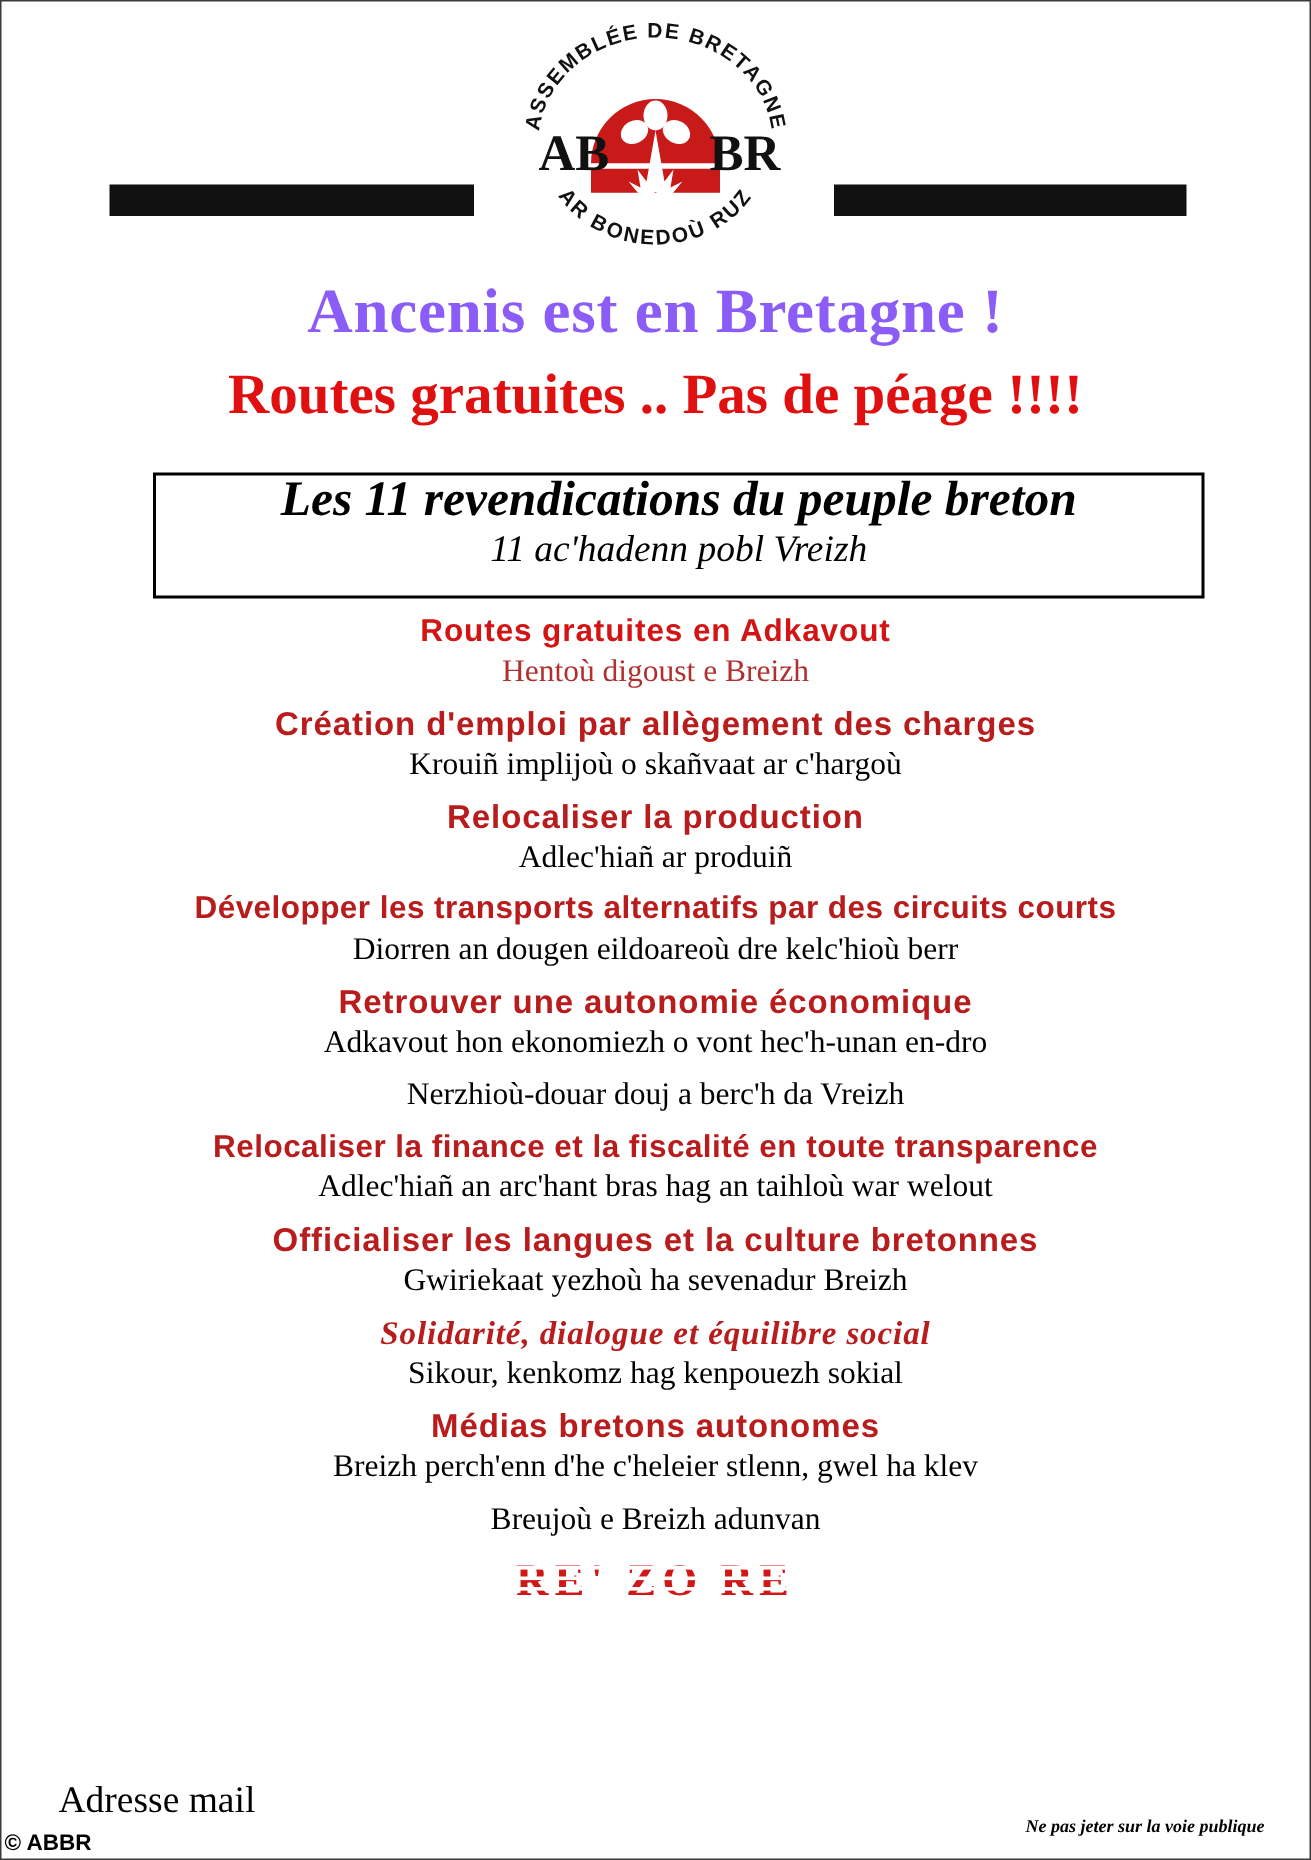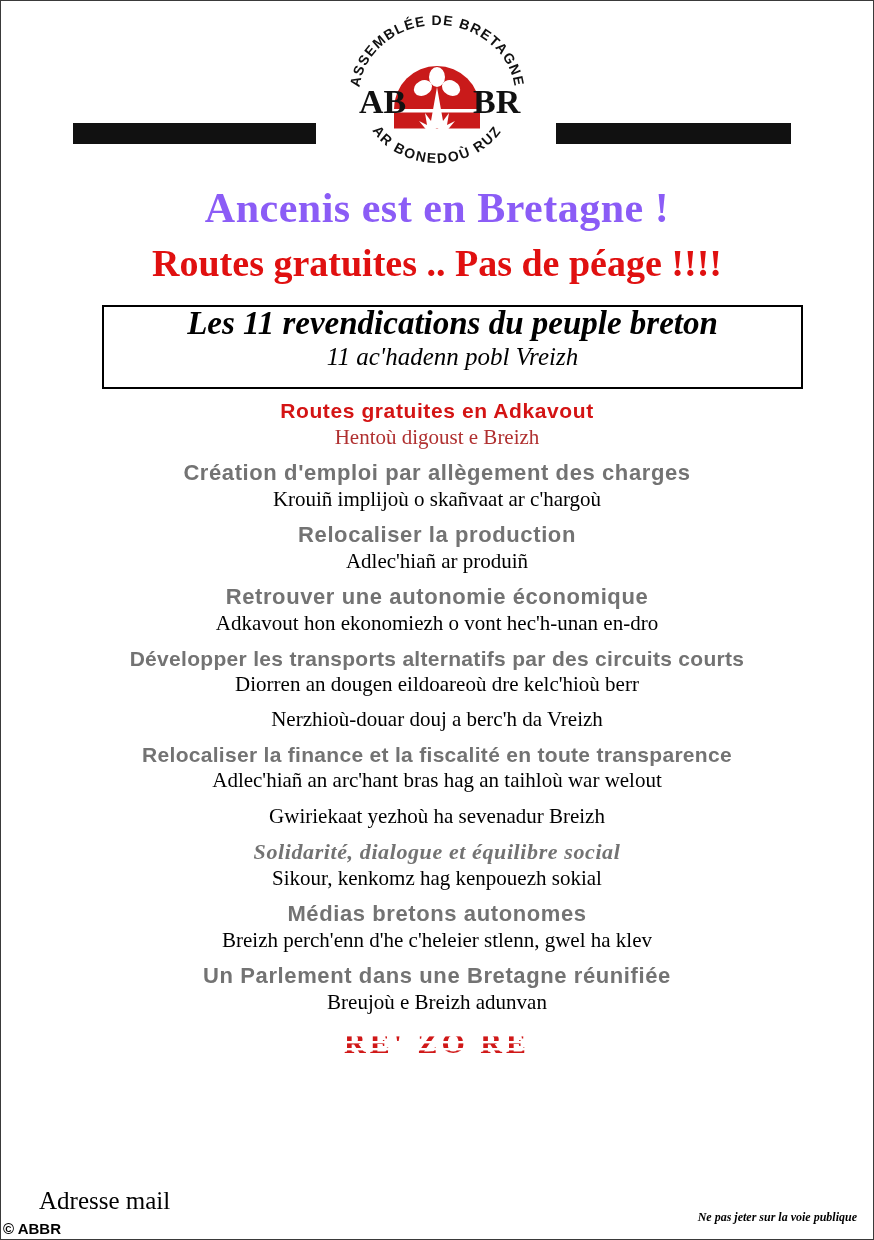--- a/index.html
+++ b/index.html
@@ -62,21 +62,21 @@
     font-weight: bold;
     font-size: 38px;
     color: #e01010;
     margin: 0;
     padding: 0;
     line-height: 1.1;
   }
 
   
   .demands-box {
-    margin: 20px 70px 0 101px;
+    margin: 30px 70px 0 101px;
     border: 2px solid #000000;
     padding: 4px 10px 10px 10px;
     height: 84px;
     box-sizing: border-box;
     overflow: hidden;
   }
   .demands-box-l1 {
     text-align: center;
     font-family: "Liberation Serif", "DejaVu Serif", serif;
     font-style: italic;
@@ -106,21 +106,21 @@
     list-style: none;
   }
   .demand {
     text-align: center;
     margin: 0 0 10px 0;
   }
   .demand-fr {
     font-family: "Liberation Sans", "DejaVu Sans", sans-serif;
     font-weight: bold;
     font-size: 22px;
-    color: #737373;
+    color: #b91c1c;
     line-height: 1.18;
     letter-spacing: 0.6px;
     white-space: nowrap;
   }
   .demand-br {
     font-family: "Liberation Serif", "DejaVu Serif", serif;
     font-weight: normal;
     font-size: 21px;
     color: #000000;
     line-height: 1.2;
@@ -164,21 +164,21 @@
     position: absolute;
     left: 2px;
     bottom: 2px;
     font-family: "Liberation Sans", "DejaVu Sans", sans-serif;
     font-weight: bold;
     font-size: 15px;
     color: #000000;
   }
   .footer-notice {
     position: absolute;
-    right: 16px;
+    right: 30px;
     bottom: 14px;
     font-family: "Liberation Serif", "DejaVu Serif", serif;
     font-style: italic;
     font-weight: bold;
     font-size: 12px;
     color: #000000;
   }
 </style>
 </head>
 <body>
@@ -243,48 +243,48 @@
       <div class="demand-br">Hentoù digoust e Breizh</div>
     </li>
     <li class="demand">
       <div class="demand-fr">Création d'emploi par allègement des charges</div>
       <div class="demand-br">Krouiñ implijoù o skañvaat ar c'hargoù</div>
     </li>
     <li class="demand">
       <div class="demand-fr">Relocaliser la production</div>
       <div class="demand-br">Adlec'hiañ ar produiñ</div>
     </li>
-    <li class="demand">
-      <div class="demand-fr">Retrouver une autonomie économique</div>
-      <div class="demand-br">Adkavout hon ekonomiezh o vont hec'h-unan en-dro</div>
-    </li>
     <li class="demand wide">
       <div class="demand-fr">Développer les transports alternatifs par des circuits courts</div>
       <div class="demand-br">Diorren an dougen eildoareoù dre kelc'hioù berr</div>
     </li>
     <li class="demand">
+      <div class="demand-fr">Retrouver une autonomie économique</div>
+      <div class="demand-br">Adkavout hon ekonomiezh o vont hec'h-unan en-dro</div>
+    </li>
+    <li class="demand">
       <div class="demand-br">Nerzhioù-douar douj a berc'h da Vreizh</div>
     </li>
     <li class="demand wide">
       <div class="demand-fr">Relocaliser la finance et la fiscalité en toute transparence</div>
       <div class="demand-br">Adlec'hiañ an arc'hant bras hag an taihloù war welout</div>
     </li>
     <li class="demand">
+      <div class="demand-fr">Officialiser les langues et la culture bretonnes</div>
       <div class="demand-br">Gwiriekaat yezhoù ha sevenadur Breizh</div>
     </li>
     <li class="demand italic-fr">
       <div class="demand-fr">Solidarité, dialogue et équilibre social</div>
       <div class="demand-br">Sikour, kenkomz hag kenpouezh sokial</div>
     </li>
     <li class="demand">
       <div class="demand-fr">Médias bretons autonomes</div>
       <div class="demand-br">Breizh perch'enn d'he c'heleier stlenn, gwel ha klev</div>
     </li>
     <li class="demand">
-      <div class="demand-fr">Un Parlement dans une Bretagne réunifiée</div>
       <div class="demand-br">Breujoù e Breizh adunvan</div>
     </li>
   </ul>
 
   <div class="slogan-wrap">
     <svg class="slogan-svg" width="270" height="34" viewBox="0 0 270 34">
       <defs>
         <mask id="stencilStripes">
           <rect x="0" y="0" width="270" height="34" fill="#ffffff"></rect>
           <rect x="0" y="9" width="270" height="2.4" fill="#000000"></rect>

